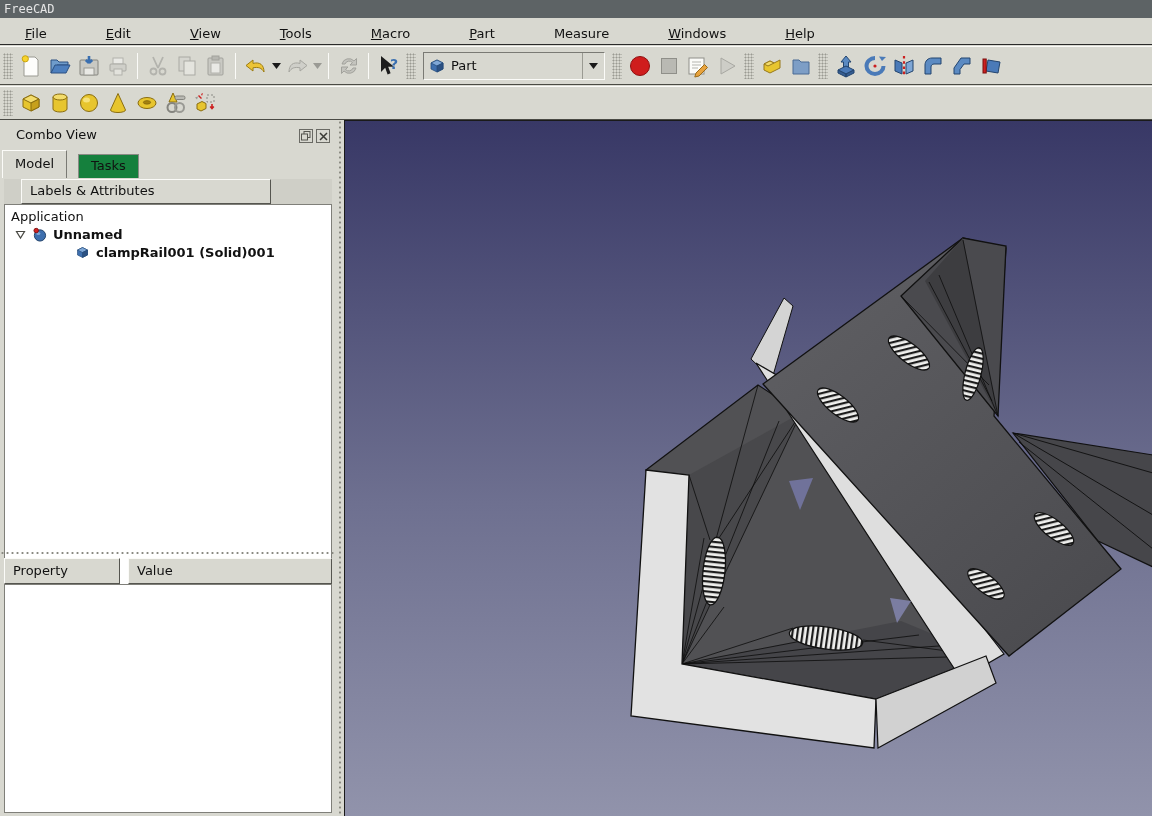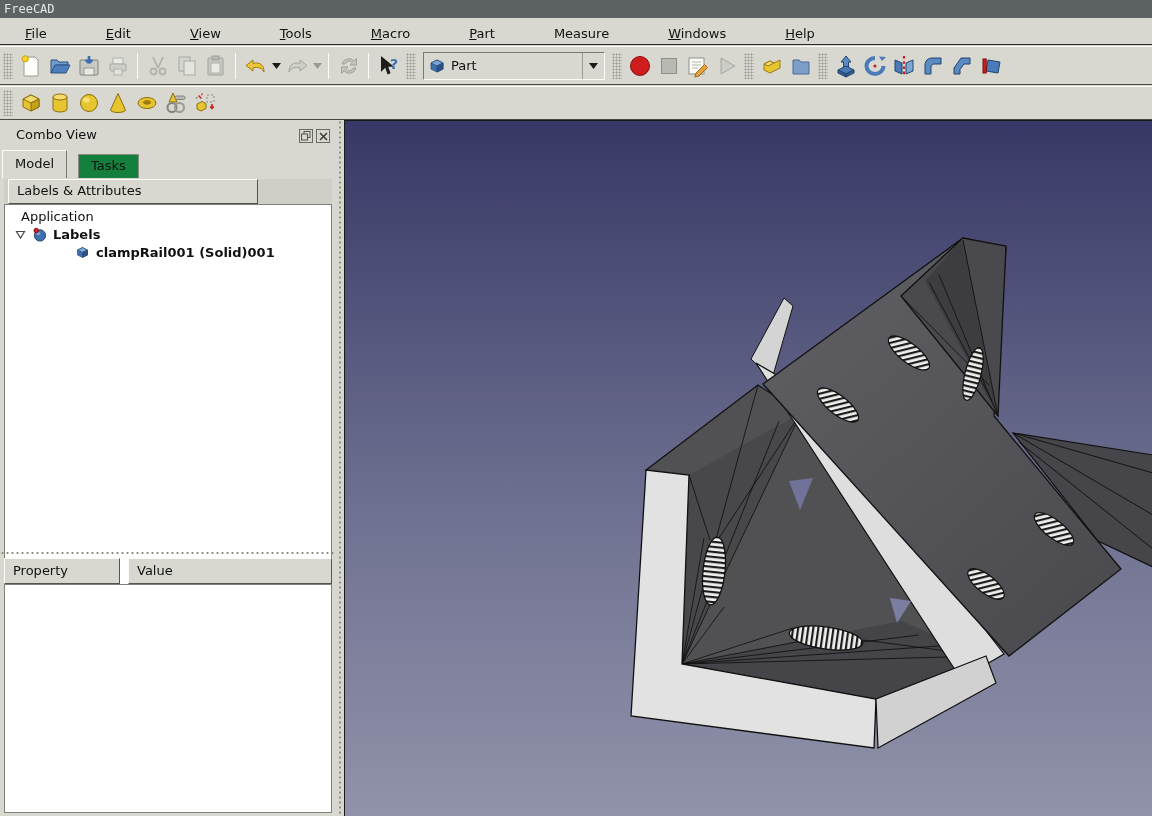--- a/index.html
+++ b/index.html
@@ -54,27 +54,27 @@
               line-height:22px;margin-left:8px; }
   .wbtns { position:absolute; right:6px; top:9px; display:flex; gap:3px; }
   .wbtn { width:14px; height:14px; border:1px solid #6a6a64; background:#d8d8d0;
           display:flex; align-items:center; justify-content:center; }
   .cv-tabs { position:absolute; left:2px; top:28px; height:30px; display:flex; align-items:flex-end;gap:10px; }
   .tab { height:24px; padding:3px 12px 0; background:#15803d; border:1px solid #8a8a84;
          border-bottom:none; margin-right:1px; }
   .tab.active { height:28px; padding-top:5px; background:#d8d8d0;
                 border-color:#fbfbf8 #7a7a74 transparent #fbfbf8; }
   .la-header { position:absolute; left:4px; top:59px; right:4px; height:25px; background:#cfcfc7; }
-  .la-cell { position:absolute; left:4px; top:0; width:250px; height:25px; background:#d8d8d0;
+  .la-cell { position:absolute; left:17px; top:0; width:250px; height:25px; background:#d8d8d0;
              border:1px solid; border-color:#fbfbf8 #55554f #55554f #fbfbf8;
              padding:3px 0 0 8px; }
   .tree { position:absolute; left:4px; top:84px; width:328px; height:462px; background:#fff;
           border:1px solid #7f7f79; padding-top:2px; overflow:hidden; }
   .trow { height:18px; display:flex; align-items:center; white-space:nowrap; }
-  .trow .lbl { padding-left:16px; }
+  .trow .lbl { padding-left:6px; }
   .bold { font-weight:bold; }
   .indent1 { padding-left:10px; } .indent2 { padding-left:70px; }
   .tico { margin-right:6px; display:flex; }
   .hsplit { position:absolute; left:0; top:429px; width:336px; height:8px;
             background-image:radial-gradient(circle,#8a8a82 1px,transparent 1.2px);
             background-size:5px 6px; background-repeat:repeat-x; background-position:0 50%; }
   .prop-header { position:absolute; left:4px; top:438px; right:4px; height:26px; }
   .pcell { position:absolute; top:0; height:26px; background:#d8d8d0; padding:4px 0 0 8px;
            border:1px solid; border-color:#fbfbf8 #55554f #55554f #fbfbf8; }
   .pcell.c0 { left:0; width:116px; }
@@ -383,21 +383,21 @@
               <path d="M1.5 2.5h8L5.5 9z" fill="none" stroke="#4a4a44" stroke-width="1.2"></path>
             </svg>
           </span>
         <span class="tico">
             <svg width="15" height="15" viewBox="0 0 16 16">
               <circle cx="8.5" cy="9" r="6" fill="#3e6fae" stroke="#1f3f66"></circle>
               <ellipse cx="6.7" cy="7" rx="2.2" ry="1.6" fill="#7fa7d6"></ellipse>
               <circle cx="4.5" cy="3.8" r="2.4" fill="#d42222" stroke="#801010"></circle>
             </svg>
           </span>
-        <span class="bold">Labels</span>
+        <span class="bold">Unnamed</span>
       </div>
       <div class="trow indent2">
         <span class="tico">
             <svg width="15" height="15" viewBox="0 0 24 24">
               <path d="M4 8l8-4 8 4v8l-8 4-8-4z" fill="#3e6fae" stroke="#234a78"></path>
               <path d="M4 8l8 4 8-4-8-4z" fill="#7fa7d6" stroke="#234a78"></path>
               <path d="M12 12v8l8-4V8z" fill="#2c5182" stroke="#234a78"></path>
             </svg>
           </span>
         <span class="bold">clampRail001 (Solid)001</span>

